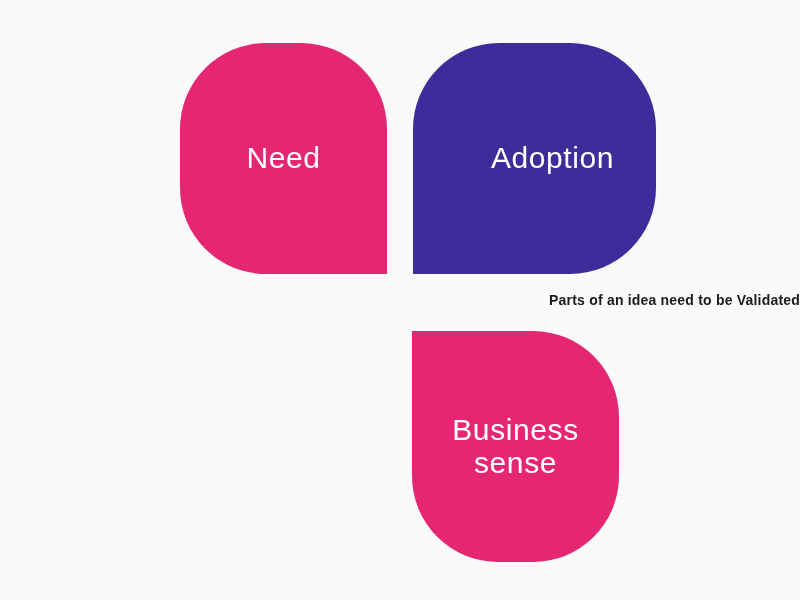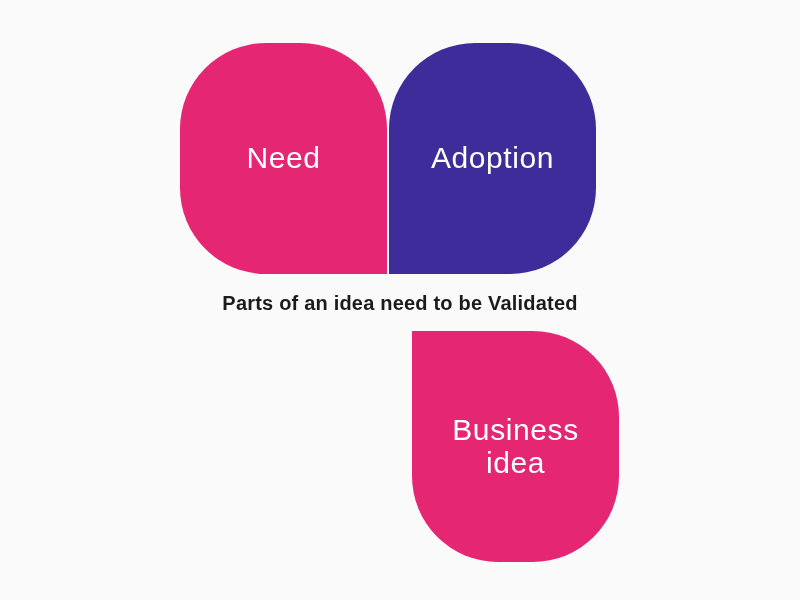--- a/index.html
+++ b/index.html
@@ -32,41 +32,42 @@
   .petal .petal-label {
     display: block;
     max-width: 168px;
   }
   .petal.pos-top-left {
     left: 180px; top: 43px;
     background: var(--pink, #E42673);
     border-radius: 86px 86px 0 86px;
   }
   .petal.pos-top-right {
-    left: 389px; top: 43px;
+    left: 413px; top: 43px;
     background: var(--purple, #3D2C99);
     border-radius: 86px 86px 86px 0;
+    padding-left: 36px;
   }
   .petal.pos-bottom-left {
     left: 180px; top: 331px;
     background: var(--purple, #3D2C99);
     border-radius: 86px 0 86px 86px;
   }
   .petal.pos-bottom-right {
     left: 412px; top: 331px;
     background: var(--pink, #E42673);
     border-radius: 0 86px 86px 86px;
   }
   .diagram-title {
     position: absolute;
     left: 0;
     right: 0;
     top: 292px;
-    text-align: center;
-    font-size: 20px;
+    text-align: right;
+    font-size: 14px;
     font-weight: 700;
     letter-spacing: 0.2px;
     color: var(--title-text, #1B1B1B);
   }
 </style>
 </head>
 <body>
 
 <div class="canvas">
 
@@ -75,16 +76,16 @@
   </div>
 
   <div class="petal pos-top-right">
     <span class="petal-label">Adoption</span>
   </div>
 
   <div class="diagram-title">Parts of an idea need to be Validated</div>
 
 
   <div class="petal pos-bottom-right">
-    <span class="petal-label">Business idea</span>
+    <span class="petal-label">Business sense</span>
   </div>
 
 </div>
 
 </body></html>

